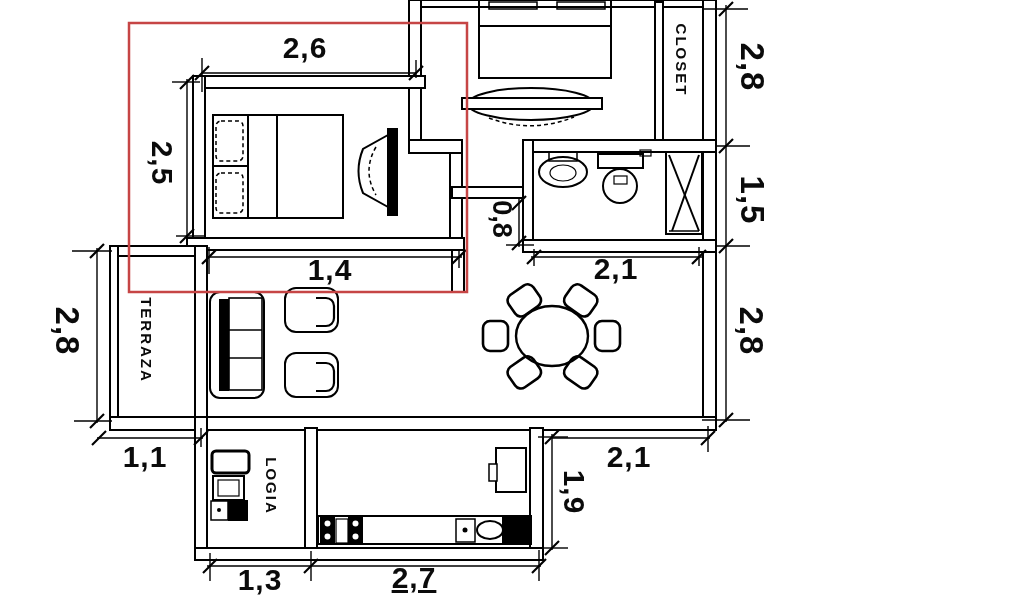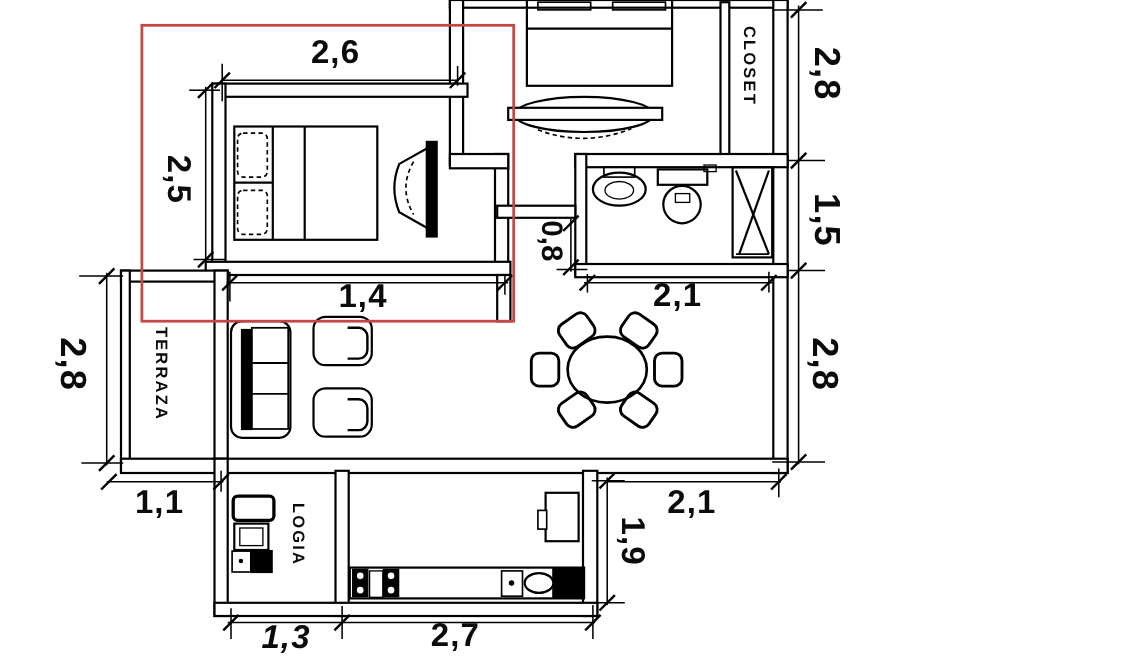--- a/index.html
+++ b/index.html
@@ -243,22 +243,22 @@
   <div class="lbl dim" style="left:305px;top:48px;">2,6</div>
   <div class="lbl dim vert" style="left:162px;top:163px;">2,5</div>
   <div class="lbl dim" style="left:330px;top:270px;">1,4</div>
   <div class="lbl dim-sm vert" style="left:501px;top:219px;">0,8</div>
   <div class="lbl dim-lg vert" style="left:752px;top:67px;">2,8</div>
   <div class="lbl dim-lg vert" style="left:752px;top:200px;">1,5</div>
   <div class="lbl dim" style="left:616px;top:269px;">2,1</div>
   <div class="lbl dim-lg vert" style="left:751px;top:331px;">2,8</div>
   <div class="lbl dim-lg vert" style="left:67px;top:331px;">2,8</div>
   <div class="lbl dim" style="left:145px;top:457px;">1,1</div>
-  <div class="lbl dim" style="left:260px;top:580px;font-style:italic;">1,3</div>
-  <div class="lbl dim" style="left:414px;top:578px;">2,7</div>
+  <div class="lbl dim" style="left:260px;top:580px;">1,3</div>
+  <div class="lbl dim" style="left:414px;top:578px;text-decoration:underline;">2,7</div>
   <div class="lbl dim vert" style="left:574px;top:492px;">1,9</div>
   <div class="lbl dim" style="left:629px;top:457px;">2,1</div>
 
   <div class="lbl room vert" style="left:681px;top:60px;">CLOSET</div>
   <div class="lbl room vert" style="left:146px;top:340px;">TERRAZA</div>
   <div class="lbl room vert" style="left:271px;top:486px;">LOGIA</div>
 
 </div>
 
 </body></html>

